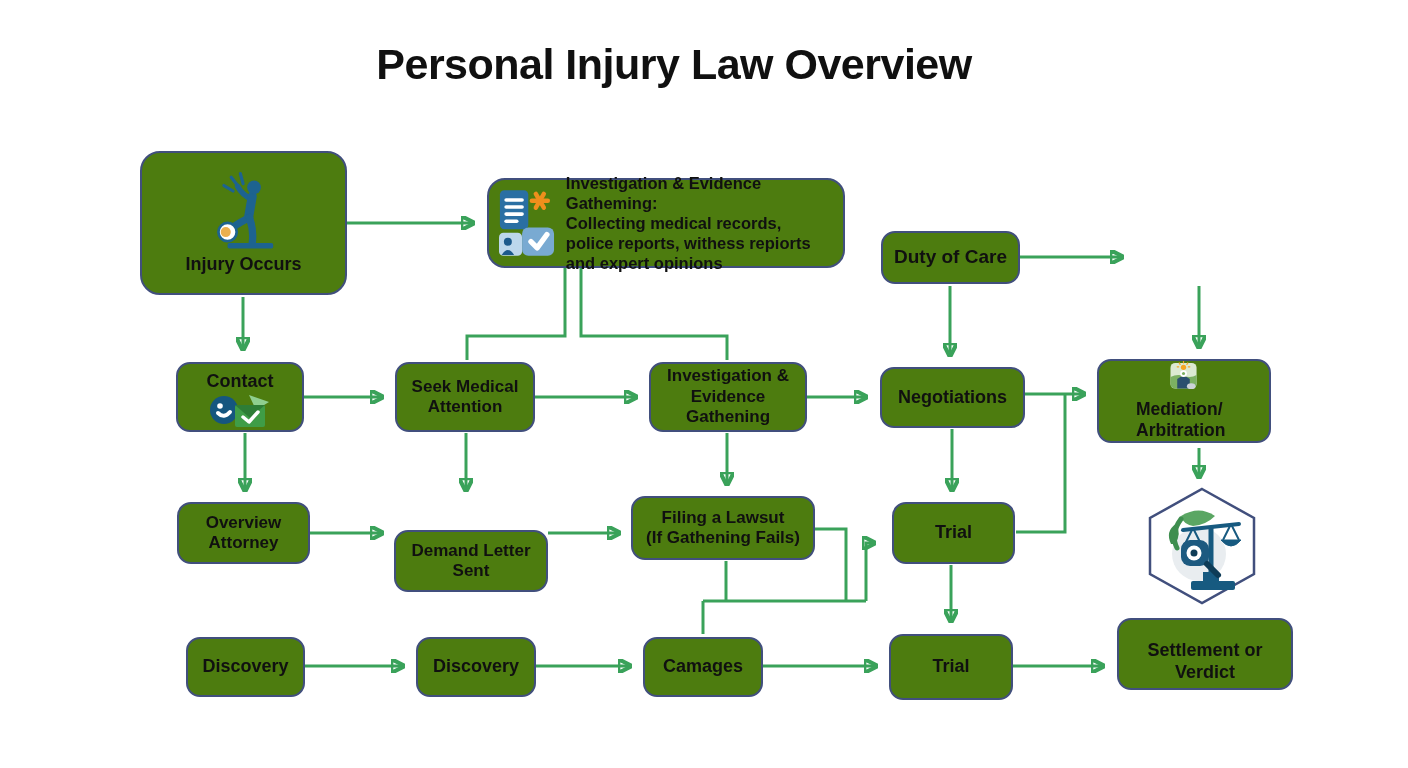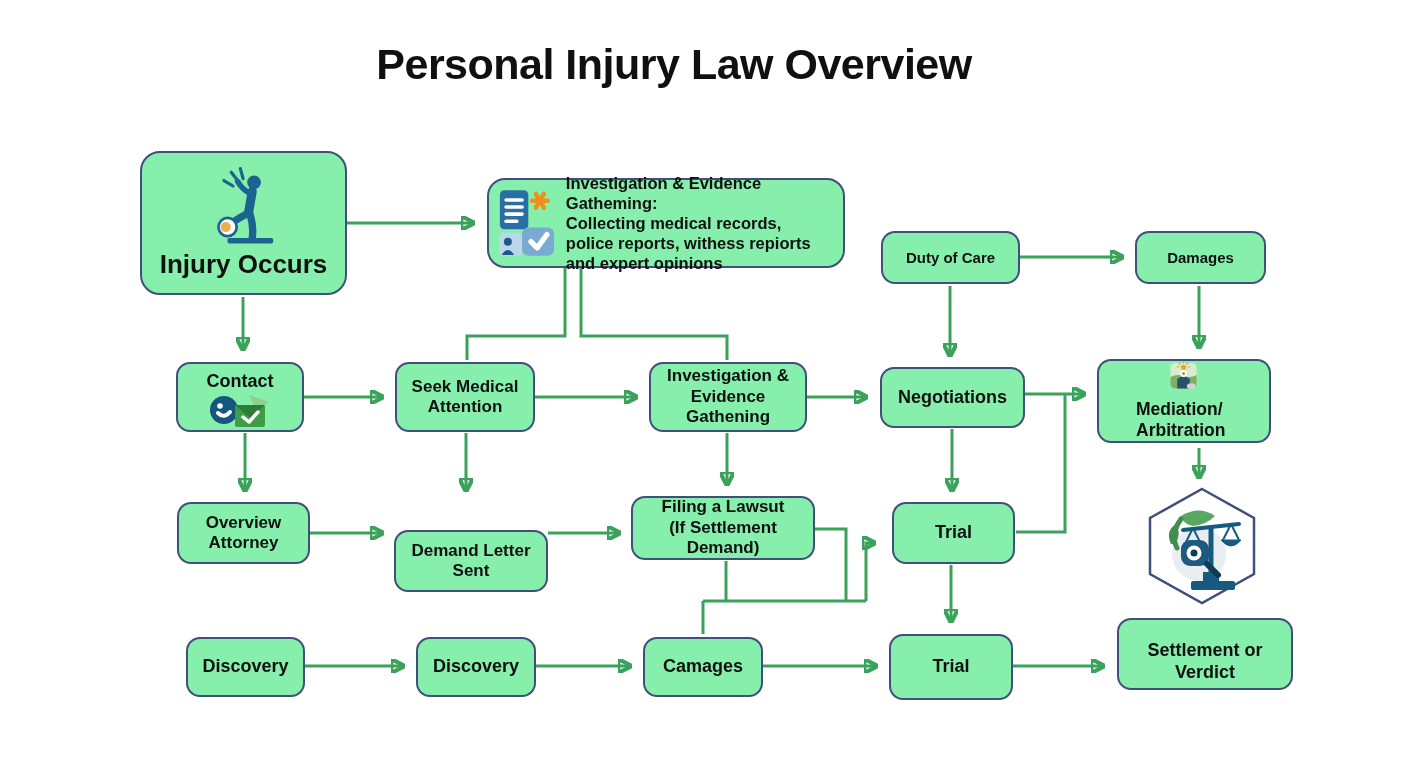--- a/index.html
+++ b/index.html
@@ -13,28 +13,28 @@
   .canvas{
     position:relative;width:1348px;height:768px;background:#ffffff;overflow:hidden;
   }
   .title{
     position:absolute;left:0;top:40px;width:100%;text-align:center;
     font-size:43px;font-weight:700;color:var(--ink);letter-spacing:-0.5px;
   }
   .arrows{position:absolute;left:0;top:0;}
   .arrows path{stroke:var(--arrow);stroke-width:3;fill:none;}
   .node{
-    position:absolute;border:2px solid var(--border);border-radius:14px;background:#86efac;
+    position:absolute;border:2px solid var(--border);border-radius:14px;background:#4d7c0f;
     display:flex;align-items:center;justify-content:center;flex-direction:column;
     text-align:center;color:var(--ink);font-weight:700;line-height:1.2;
   }
   .node .lbl{font-weight:700;color:var(--ink);}
-  .fs17{font-size:17px;} .fs18{font-size:18px;} .fs19{font-size:15px;}
+  .fs17{font-size:17px;} .fs18{font-size:18px;} .fs19{font-size:19px;}
   .injury{border-radius:20px;}
-  .injury .lbl{font-size:26px;margin-top:0;text-align:center;}
+  .injury .lbl{font-size:18px;margin-top:0;text-align:center;}
   .note{
     flex-direction:row;justify-content:flex-start;align-items:center;text-align:left;
     padding:6px 10px;gap:10px;border-radius:18px;
   }
   .note-text{font-size:16.5px;line-height:1.22;font-weight:600;}
   .note-text .head{font-weight:700;}
   .contact-box{gap:2px;padding-top:6px;}
   .mediation{gap:9px;padding:0 8px;text-align:left;}
   .mediation .lbl{font-size:17.5px;width:96px;}
   .hex-wrap{position:absolute;}
@@ -127,23 +127,20 @@
       <div>Collecting medical records,</div>
       <div>police reports, withess repiorts</div>
       <div>and expert opinions</div>
     </div>
   </div>
 
   <div class="node" style="left:881px;top:231px;width:139px;height:53px;">
     <span class="lbl fs19">Duty of Care</span>
   </div>
 
-  <div class="node" style="left:1135px;top:231px;width:131px;height:53px;">
-    <span class="lbl fs19">Damages</span>
-  </div>
 
   <div class="node contact-box" style="left:176px;top:362px;width:128px;height:70px;">
     <span class="lbl fs18">Contact</span>
     <svg width="62" height="34" viewBox="0 0 62 34">
       <circle cx="15" cy="15" r="14" fill="#15567f"></circle>
       <circle cx="11" cy="11" r="2.8" fill="#ffffff"></circle>
       <path d="M9,18 Q15,24 21,17" stroke="#ffffff" stroke-width="4" fill="none" stroke-linecap="round"></path>
       <g>
         <polygon points="40,0 60,7 47,15" fill="#8fcf8f"></polygon>
         <rect x="26" y="10" width="30" height="22" rx="2" fill="#3f9d47"></rect>
@@ -187,21 +184,21 @@
 
   <div class="node" style="left:177px;top:502px;width:133px;height:62px;">
     <span class="lbl fs17">Overview Attorney</span>
   </div>
 
   <div class="node" style="left:394px;top:502px;width:154px;height:62px;margin-top:28px;">
     <span class="lbl fs17">Demand Letter Sent</span>
   </div>
 
   <div class="node" style="left:631px;top:496px;width:184px;height:64px;">
-    <span class="lbl fs17"><span>Filing a Lawsut</span><br><span>(If Settlement Demand)</span></span>
+    <span class="lbl fs17"><span>Filing a Lawsut</span><br><span>(If Gathening Fails)</span></span>
   </div>
 
   <div class="node" style="left:892px;top:502px;width:123px;height:62px;">
     <span class="lbl fs18">Trial</span>
   </div>
 
   <div class="hex-wrap" style="left:1147px;top:486px;">
     <svg width="110" height="120" viewBox="0 0 110 120">
       <polygon points="55,3 107,32 107,88 55,117 3,88 3,32" fill="#ffffff" stroke="#414f7d" stroke-width="2.5"></polygon>
       <circle cx="52" cy="68" r="27" fill="#e9edf0"></circle>

